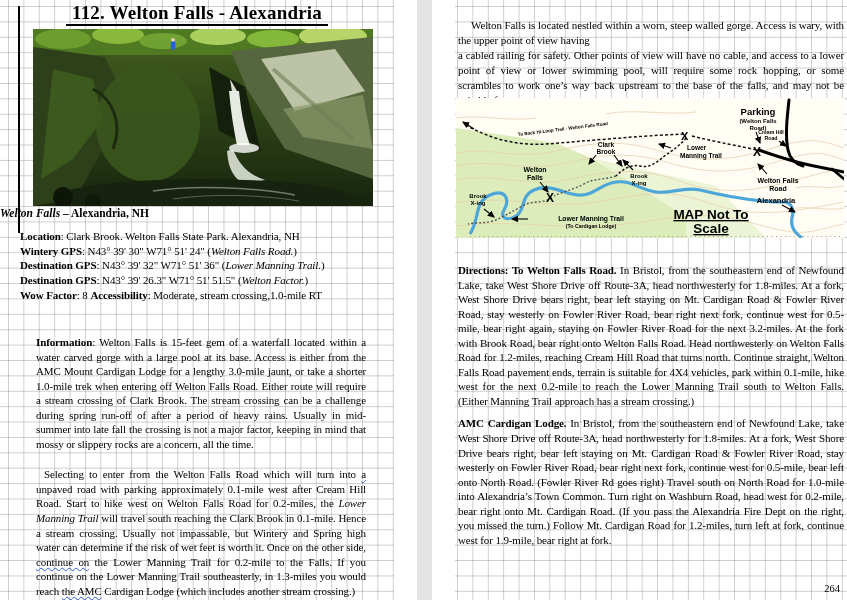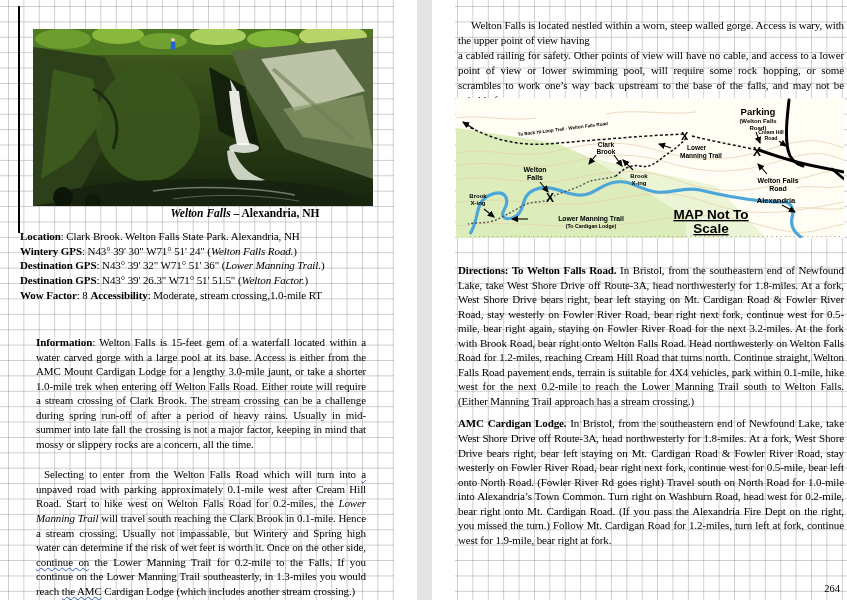--- a/index.html
+++ b/index.html
@@ -19,22 +19,22 @@
   #page-left  { left:0;     width:394px; background-position:8px 6px; }
   #page-right { left:455px; width:392px; background-position:2px 6px; }
   .gutter { position:absolute; left:417px; top:0; width:15px; height:600px; background:#e4e4e4; }
 
   .title { position:absolute; top:2px; left:0; width:100%; text-align:center;
            font-size:19px; font-weight:bold; letter-spacing:.2px; }
   .title span { border-bottom:2.5px solid #000; padding:0 6px 1px 6px; }
   .vrule { position:absolute; left:18px; top:6px; width:2px; height:227px; background:#000; }
 
   .photo { position:absolute; left:33px; top:29px; width:340px; height:177px; }
-  .caption { position:absolute; top:207px; left:0; width:100%; text-align:center;
-             font-size:11.5px;padding-left:48px; }
+  .caption { position:absolute; top:207px; left:0; width:100%; text-align:left;
+             font-size:11.5px; }
 
   .meta { position:absolute; left:20px; top:229px; width:372px;
           font-size:11px; line-height:14.7px; letter-spacing:-0.1px; white-space:nowrap; }
 
   .bodytext { font-size:11px; line-height:14.55px; text-align:justify;
               letter-spacing:-0.12px; }
   #left-paras { position:absolute; left:20px; top:319px; width:362px; }
   #left-paras p { margin:16px; }
   #left-paras .p2 { text-indent:8px; }
 
@@ -50,20 +50,23 @@
   .seg-bi { font-weight:bold; font-style:italic; }
   .seg-w { text-decoration-line:underline; text-decoration-style:wavy;
            text-decoration-color:#3355cc; text-decoration-thickness:1px; }
 
   .map-svg text { font-family:"Liberation Sans", sans-serif; font-weight:bold; fill:#000; }
 </style>
 </head>
 <body>
 
 <div class="page" id="page-left">
+  <div class="title">
+    <span>112. Welton Falls - Alexandria</span>
+  </div>
   <div class="vrule"></div>
 
   <svg class="photo" viewBox="0 0 340 177" preserveAspectRatio="none">
     <defs>
       <linearGradient id="gBase" x1="0" y1="0" x2="0" y2="1">
         <stop offset="0" stop-color="#44601f"></stop>
         <stop offset="1" stop-color="#17240e"></stop>
       </linearGradient>
     </defs>
     <rect x="0" y="0" width="340" height="177" fill="url(#gBase)"></rect>

